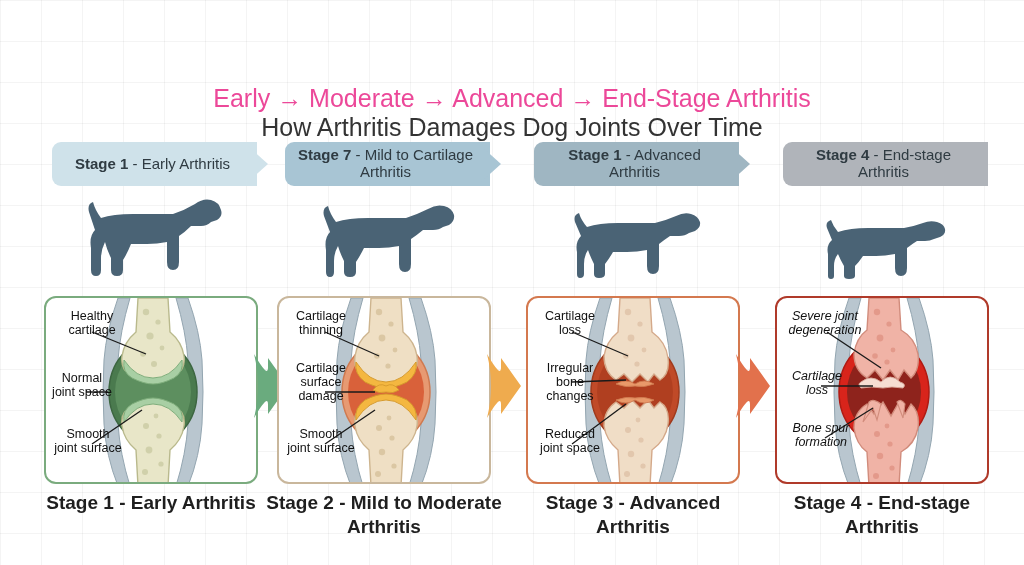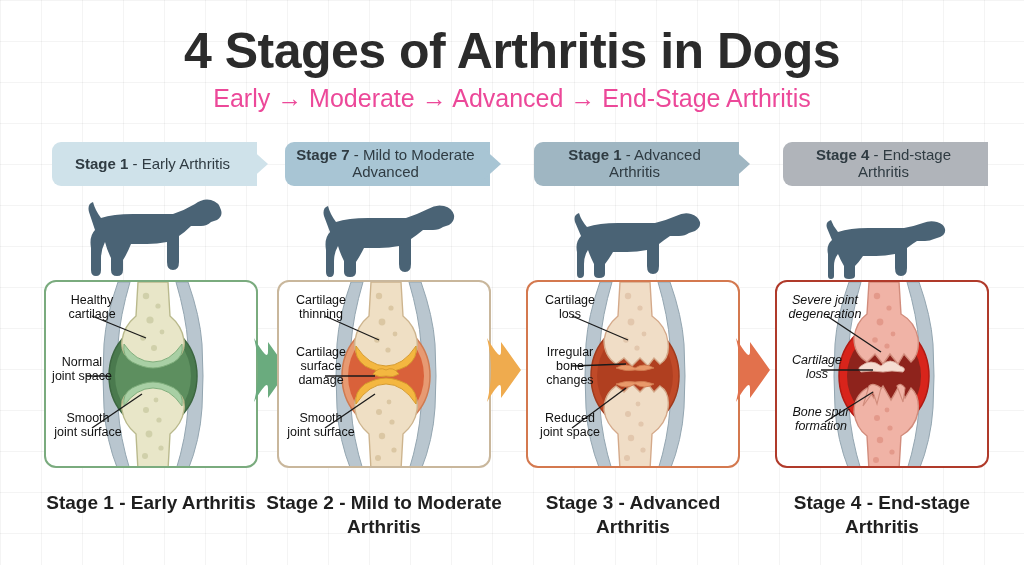--- a/index.html
+++ b/index.html
@@ -54,42 +54,42 @@
   }
   .banner-tail {
     position:absolute; left:196px; top:8px; width:32px; height:28px;
   }
 
   
   .dog-wrap { position:relative; height:88px; margin-top:2px; }
   .dog-wrap svg { position:absolute; left:50%; transform:translateX(-50%); top:0; }
 
   
-  .panel-wrap { position:relative; height:192px; margin-top:0; }
+  .panel-wrap { position:relative; height:192px; margin-top:16px; }
   .panel {
     position:absolute; left:18px; top:0; width:214px; height:188px;
     background:#ffffff; border-radius:12px; overflow:hidden;
   }
   .panel svg { display:block; }
   .connector { position:absolute; left:228px; top:52px; }
 
   
   .caption {
     position:absolute; top:349px; left:0; width:250px;
     text-align:center; font-size:19px; font-weight:bold;
     color:#1f1f1f; line-height:1.28;
   }
 </style>
 </head>
 <body>
 
 <div id="infographic">
 
-  <div class="title">4 Stages of Arthritis in Dogs</div>
   <div class="subtitle-1">Early → Moderate → Advanced → End-Stage Arthritis</div>
+  <div class="subtitle-2">How Arthritis Damages Dog Joints Over Time</div>
 
   <div class="col col-1">
     <div class="banner-wrap">
       <svg class="banner-tail" width="40" height="36" viewBox="0 0 40 36">
         <path id="bt1" d="M0,0 L18,0 Q40,18 18,36 L0,36 Z" fill="#cfe2ea"></path>
       </svg>
       <div class="banner" id="bn1" style="background: rgb(207, 226, 234);">
         <span><b>Stage 1</b><span> - Early Arthritis</span></span>
       </div>
       <div class="banner-arrow" id="ba1" style="border-left: 20px solid rgb(207, 226, 234);"></div>
@@ -158,21 +158,21 @@
 
     <div class="caption">Stage 1 - Early Arthritis</div>
   </div>
 
   <div class="col col-2">
     <div class="banner-wrap">
       <svg class="banner-tail" width="40" height="36" viewBox="0 0 40 36">
         <path id="bt2" d="M0,0 L18,0 Q40,18 18,36 L0,36 Z" fill="#a8c5d4"></path>
       </svg>
       <div class="banner" id="bn2" style="background: rgb(168, 197, 212);">
-        <span><b>Stage 7</b><span> - Mild to Moderate Advanced</span></span>
+        <span><b>Stage 7</b><span> - Mild to Cartilage Arthritis</span></span>
       </div>
       <div class="banner-arrow" id="ba2" style="border-left: 20px solid rgb(168, 197, 212);"></div>
     </div>
 
     <div class="dog-wrap">
       <svg width="180" height="88" viewBox="0 0 180 88">
         <path id="dogc2" d="M32,80 L32,58 Q30,46 36,40 L30,24 Q28,16 34,14 Q36,22 42,30
           Q54,26 74,26 L112,26 Q124,22 134,17 Q142,12 150,14 Q158,16 160,23 Q161,29 155,33
           L149,35 Q145,38 139,38 L129,38 Q123,43 117,47 L117,72 Q117,80 111,80 Q105,80 105,72
           L105,54 Q95,56 85,56 L70,56 Q66,64 62,70 L62,80 Q62,85 56,85 Q50,85 50,80

